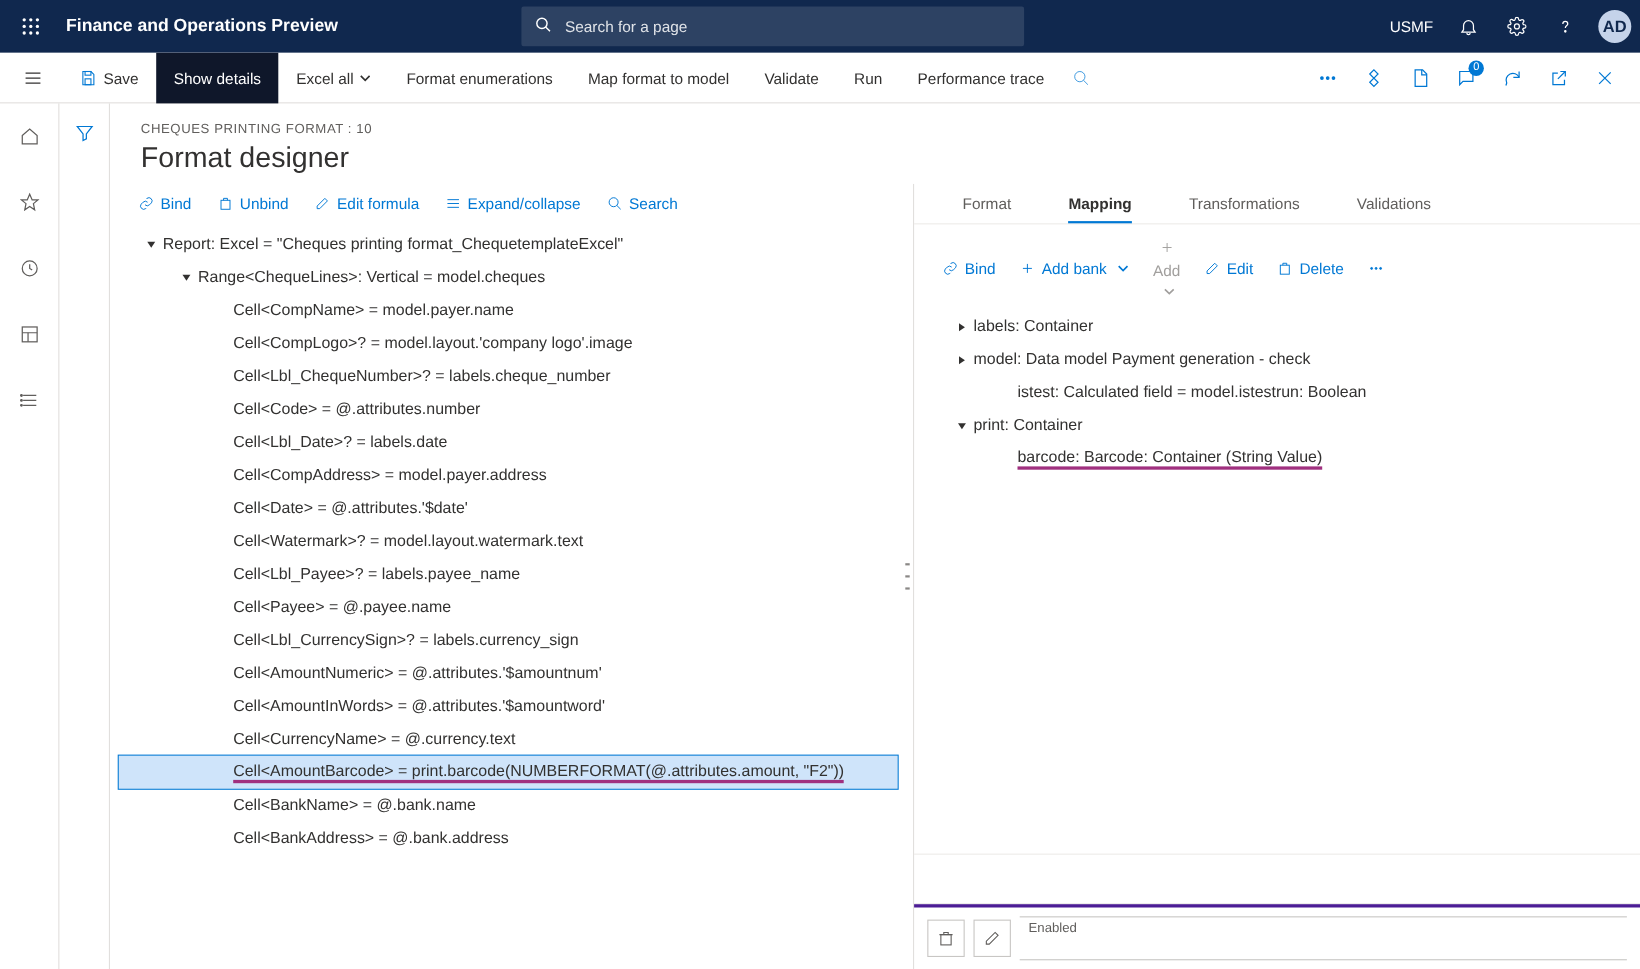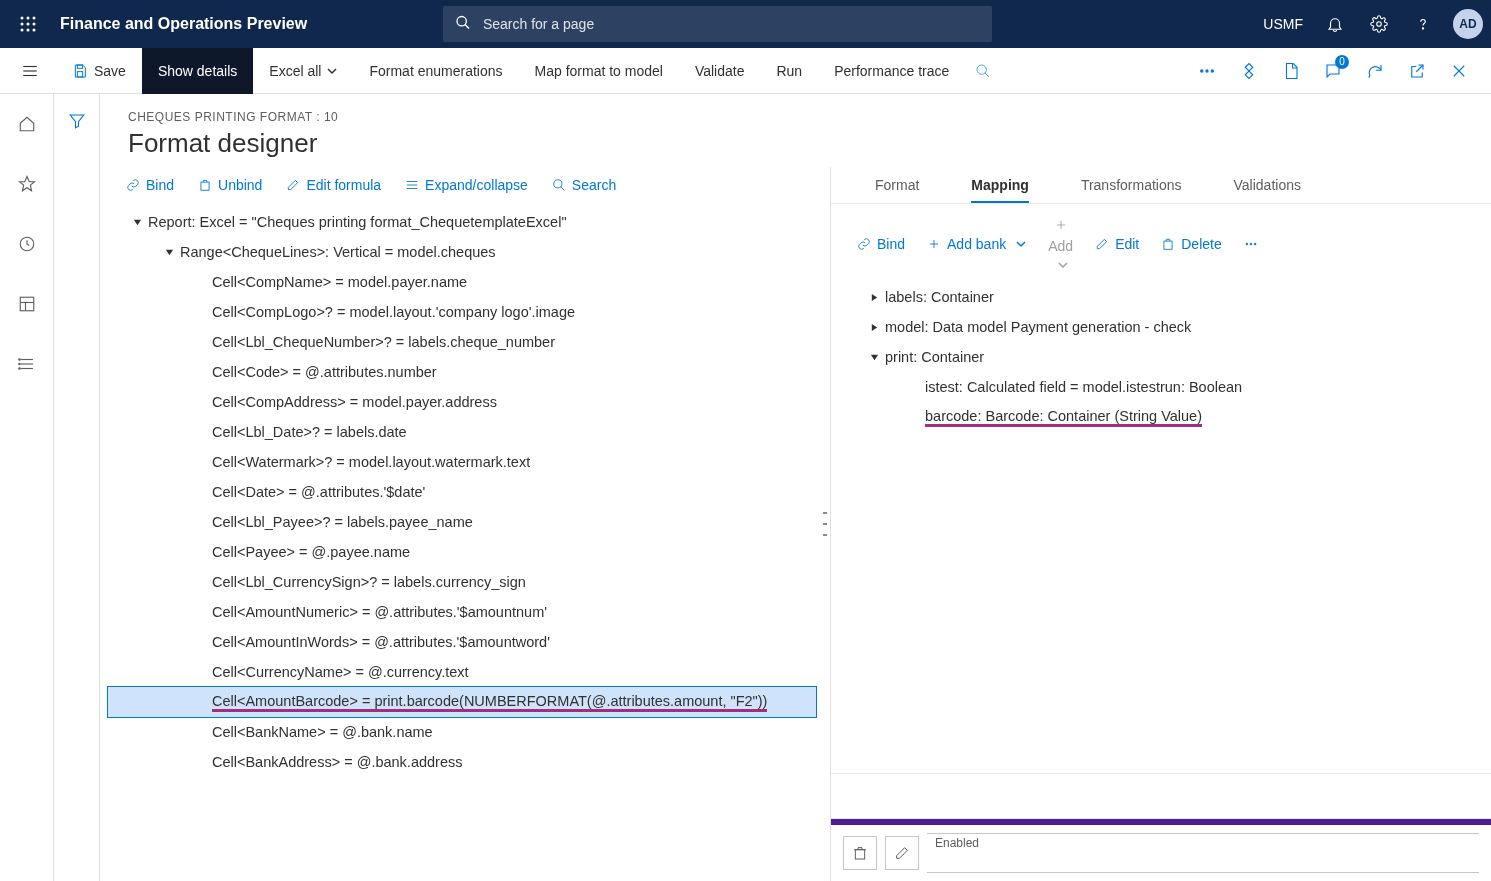--- a/index.html
+++ b/index.html
@@ -4,28 +4,28 @@
 <style>
 * { box-sizing: border-box; margin: 0; padding: 0; font-family: "Segoe UI", Arial, sans-serif; }
 body { width: 1491px; height: 881px; overflow: hidden; font-size: 14px; color: #323130; }
 
 
 .topbar { height: 48px; background: #10284e; display: flex; align-items: center; padding: 0 8px; color: #fff; }
 .waffle { width: 40px; height: 40px; display: flex; align-items: center; justify-content: center; cursor: pointer; }
 .waffle svg { width: 16px; height: 16px; fill: #fff; }
 .app-title { font-size: 16px; font-weight: 600; margin-left: 12px; }
 .search-wrap { margin-left: auto; margin-right: auto; position: relative; }
-.search-box { width: 549px; height: 36px; background: rgba(255,255,255,0.12); border: none; border-radius: 2px; color: #fff; padding: 0 12px 0 40px; font-size: 14px; }
+.search-box { width: 457px; height: 36px; background: rgba(255,255,255,0.12); border: none; border-radius: 2px; color: #fff; padding: 0 12px 0 40px; font-size: 14px; }
 .search-box::placeholder { color: rgba(255,255,255,0.85); }
 .search-icon-wrap { position: absolute; left: 12px; top: 50%; transform: translateY(-50%); }
 .top-right { display: flex; align-items: center; gap: 4px; margin-left: auto; }
 .top-right .company { font-size: 14px; margin-right: 8px; }
 .icon-btn { width: 40px; height: 40px; display: flex; align-items: center; justify-content: center; cursor: pointer; }
 .icon-btn svg { width: 18px; height: 18px; fill: none; stroke: #fff; stroke-width: 1.5; }
-.avatar { width: 30px; height: 30px; border-radius: 50%; background: #c5d3ea; color: #10284e; display: flex; align-items: center; justify-content: center; font-size: 12px; font-weight: 600; margin-left: 6px; }
+.avatar { width: 30px; height: 30px; border-radius: 50%; background: #c5d3ea; color: #10284e; display: flex; align-items: center; justify-content: center; font-size: 15px; font-weight: 600; margin-left: 6px; }
 
 
 .toolbar { height: 46px; background: #fff; border-bottom: 1px solid #e1dfdd; display: flex; align-items: center; padding-left: 56px; }
 .toolbar .hamburger { position: absolute; left: 12px; width: 36px; height: 36px; display: flex; align-items: center; justify-content: center; cursor: pointer; }
 .tb-left { display: flex; align-items: center; height: 100%; }
 .tb-btn { height: 46px; display: flex; align-items: center; padding: 0 16px; cursor: pointer; font-size: 14px; color: #323130; gap: 6px; }
 .tb-btn.save svg { width: 16px; height: 16px; stroke: #0078d4; fill: none; stroke-width: 1.5; }
 .tb-btn.primary { background: #0f172a; color: #fff; }
 .tb-btn.dropdown svg { width: 10px; height: 10px; }
 .tb-right { margin-left: auto; display: flex; align-items: center; gap: 2px; padding-right: 12px; }
@@ -74,21 +74,21 @@
 .tab { padding: 10px 0 8px; font-size: 14px; color: #605e5c; cursor: pointer; margin-left: 28px; }
 .tab.active { color: #323130; font-weight: 600; border-bottom: 2px solid #0078d4; }
 
 .right-toolbar { display: flex; align-items: center; gap: 2px; padding: 10px 8px 4px 16px; }
 
 .right-tree-wrap { flex: 1; overflow: auto; padding: 4px 8px 4px 8px; }
 .r-node { display: flex; align-items: center; min-height: 30px; padding: 1px 8px; font-size: 14.5px; }
 .r-indent-1 { padding-left: 28px; }
 .r-indent-2 { padding-left: 68px; }
 
-.bottom-bar { display: flex; align-items: center; gap: 8px; padding: 8px 12px; border-top: 6px solid #4c1d95; }
+.bottom-bar { display: flex; align-items: center; gap: 8px; padding: 8px 12px; border-top: 3px solid #4c1d95; }
 .sq-btn { width: 34px; height: 34px; border: 1px solid #c8c6c4; display: flex; align-items: center; justify-content: center; cursor: pointer; }
 .sq-btn svg { width: 16px; height: 16px; stroke: #605e5c; fill: none; stroke-width: 1.5; }
 .enabled-field { flex: 1; border-top: 1px solid #c8c6c4; border-bottom: 1px solid #c8c6c4; height: 40px; display: flex; align-items: flex-start; padding: 2px 8px; font-size: 12px; color: #605e5c; }
 
 
 .left-pane .tree-wrap::-webkit-scrollbar { width: 14px; }
 .left-pane .tree-wrap::-webkit-scrollbar-thumb { background: #c8c6c4; }
 </style>
 </head>
 <body>
@@ -354,33 +354,33 @@
             <div class="tree-node indent-3">
               <span class="caret"></span>
               <span class="tree-text">Cell&lt;Lbl_ChequeNumber&gt;? = labels.cheque_number</span>
             </div>
             <div class="tree-node indent-3">
               <span class="caret"></span>
               <span class="tree-text">Cell&lt;Code&gt; = @.attributes.number</span>
             </div>
             <div class="tree-node indent-3">
               <span class="caret"></span>
+              <span class="tree-text">Cell&lt;Lbl_Date&gt;? = labels.date</span>
+            </div>
+            <div class="tree-node indent-3">
+              <span class="caret"></span>
               <span class="tree-text">Cell&lt;CompAddress&gt; = model.payer.address</span>
             </div>
             <div class="tree-node indent-3">
               <span class="caret"></span>
-              <span class="tree-text">Cell&lt;Lbl_Date&gt;? = labels.date</span>
+              <span class="tree-text">Cell&lt;Date&gt; = @.attributes.'$date'</span>
             </div>
             <div class="tree-node indent-3">
               <span class="caret"></span>
               <span class="tree-text">Cell&lt;Watermark&gt;? = model.layout.watermark.text</span>
-            </div>
-            <div class="tree-node indent-3">
-              <span class="caret"></span>
-              <span class="tree-text">Cell&lt;Date&gt; = @.attributes.'$date'</span>
             </div>
             <div class="tree-node indent-3">
               <span class="caret"></span>
               <span class="tree-text">Cell&lt;Lbl_Payee&gt;? = labels.payee_name</span>
             </div>
             <div class="tree-node indent-3">
               <span class="caret"></span>
               <span class="tree-text">Cell&lt;Payee&gt; = @.payee.name</span>
             </div>
             <div class="tree-node indent-3">
@@ -489,32 +489,32 @@
               <span class="tree-text">labels: Container</span>
             </div>
           <div class="r-node r-indent-1">
               <span class="caret">
                 <svg viewBox="0 0 10 10">
                   <path d="M2 1l6 4-6 4z"></path>
                 </svg>
               </span>
               <span class="tree-text">model: Data model Payment generation - check</span>
             </div>
+          <div class="r-node r-indent-2">
+              <span class="caret"></span>
+              <span class="tree-text">istest: Calculated field = model.istestrun: Boolean</span>
+            </div>
           <div class="r-node r-indent-1">
               <span class="caret">
                 <svg viewBox="0 0 10 10">
                   <path d="M1 2l4 6 4-6z"></path>
                 </svg>
               </span>
               <span class="tree-text">print: Container</span>
             </div>
-          <div class="r-node r-indent-2">
-              <span class="caret"></span>
-              <span class="tree-text">istest: Calculated field = model.istestrun: Boolean</span>
-            </div>
           <div class="r-node r-indent-2 highlighted">
               <span class="caret"></span>
               <span class="tree-text underline-annot">barcode: Barcode: Container (String Value)</span>
             </div>
         </div>
 
         <div style="height:46px;border-top:1px solid #edebe9;border-bottom:1px solid #edebe9;"></div>
         <div class="bottom-bar">
           <div class="sq-btn">
               <svg viewBox="0 0 24 24">

